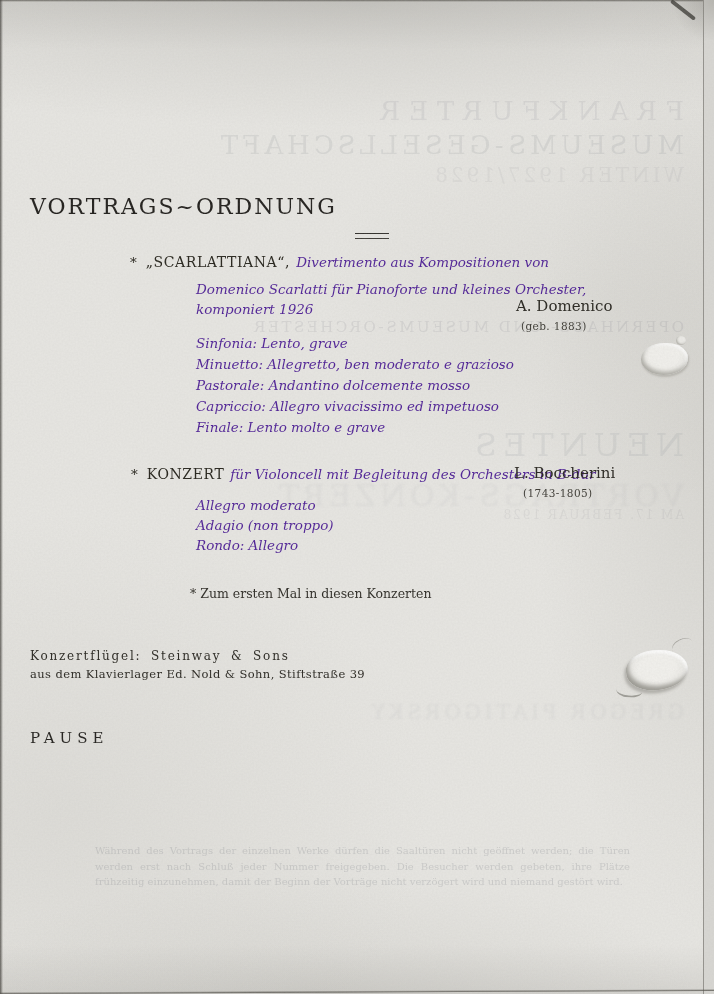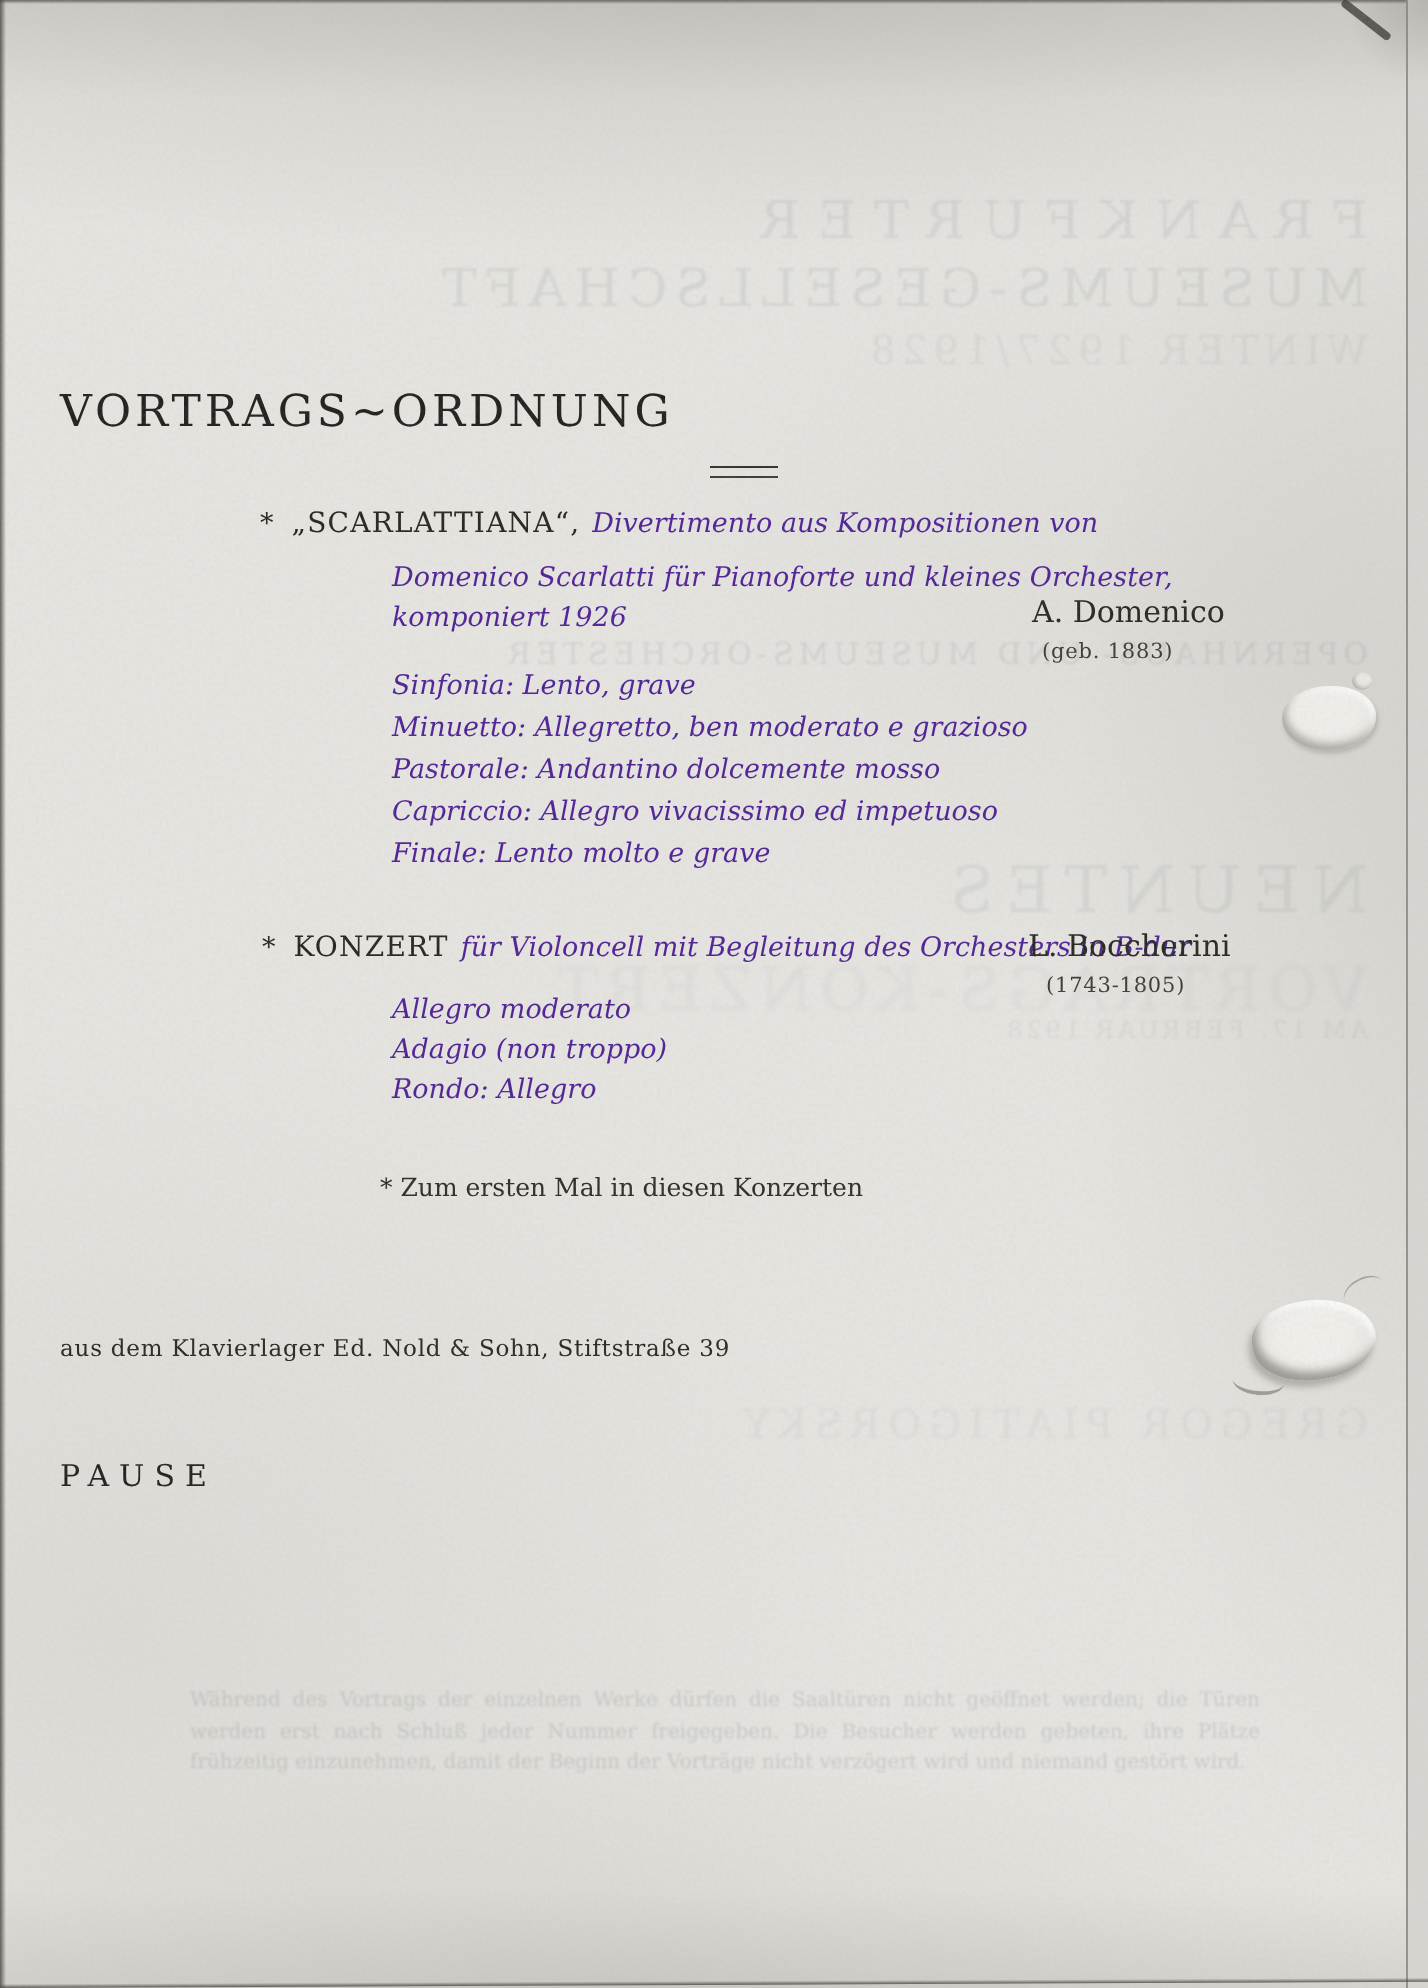--- a/index.html
+++ b/index.html
@@ -147,20 +147,21 @@
   </div>
   <div class="abs ink composer" style="top:464px;left:514px;">L. Boccherini</div>
   <div class="abs ink dates" style="top:487px;left:523px;">(1743-1805)</div>
   <div class="abs ink movements mv2" style="top:495px;left:196px;">
     <div class="line ital">Allegro moderato</div>
     <div class="line ital">Adagio (non troppo)</div>
     <div class="line ital">Rondo: Allegro</div>
   </div>
 
   <div class="abs ink footnote">* Zum ersten Mal in diesen Konzerten</div>
+  <div class="abs centered ink piano1">Konzertflügel: Steinway &amp; Sons</div>
   <div class="abs centered ink piano2">aus dem Klavierlager Ed. Nold &amp; Sohn, Stiftstraße 39</div>
   <div class="abs centered ink pause">PAUSE</div>
 
   <div class="abs blem blemA"></div>
   <div class="abs blem blemB"></div>
 
   <div class="abs edge edge-top"></div>
   <div class="abs edge edge-left"></div>
   <div class="abs edge edge-right-strip"></div>
   <div class="abs edge edge-bottom"></div>

